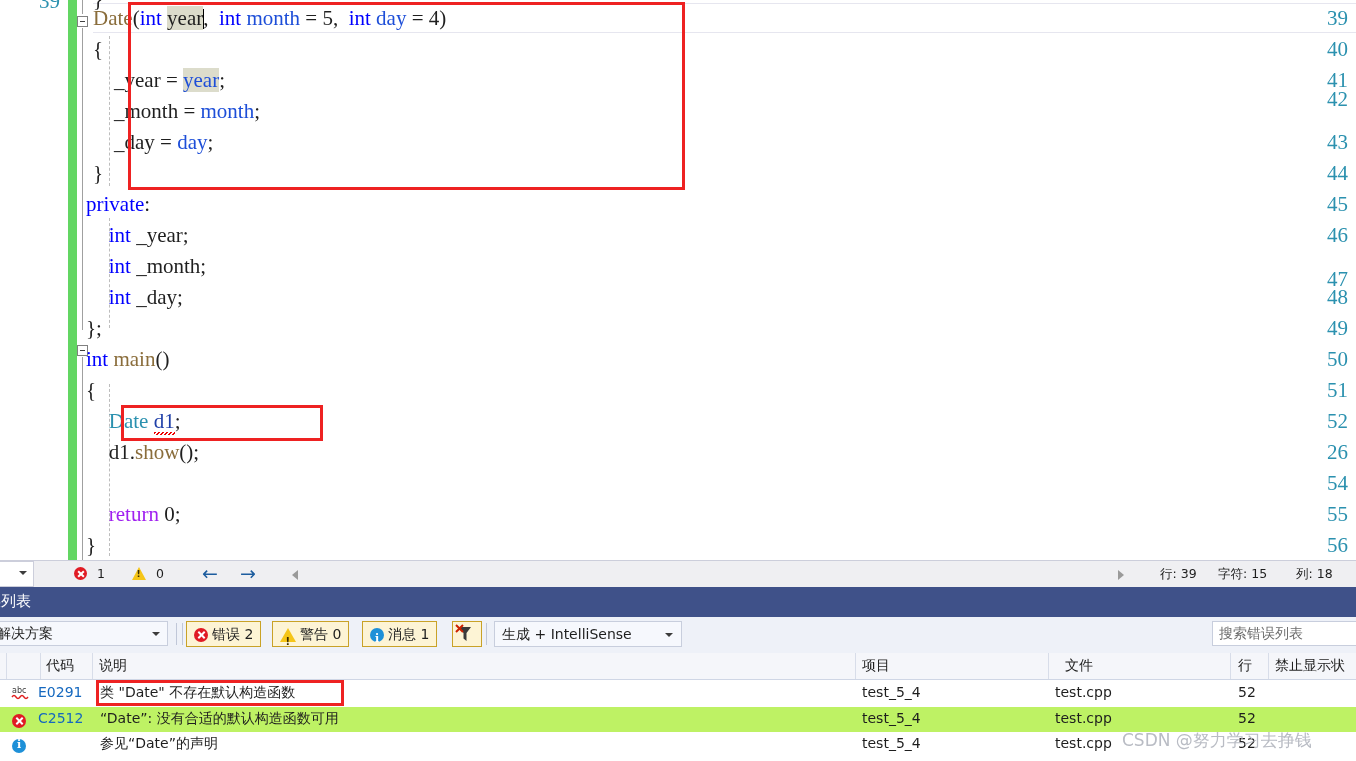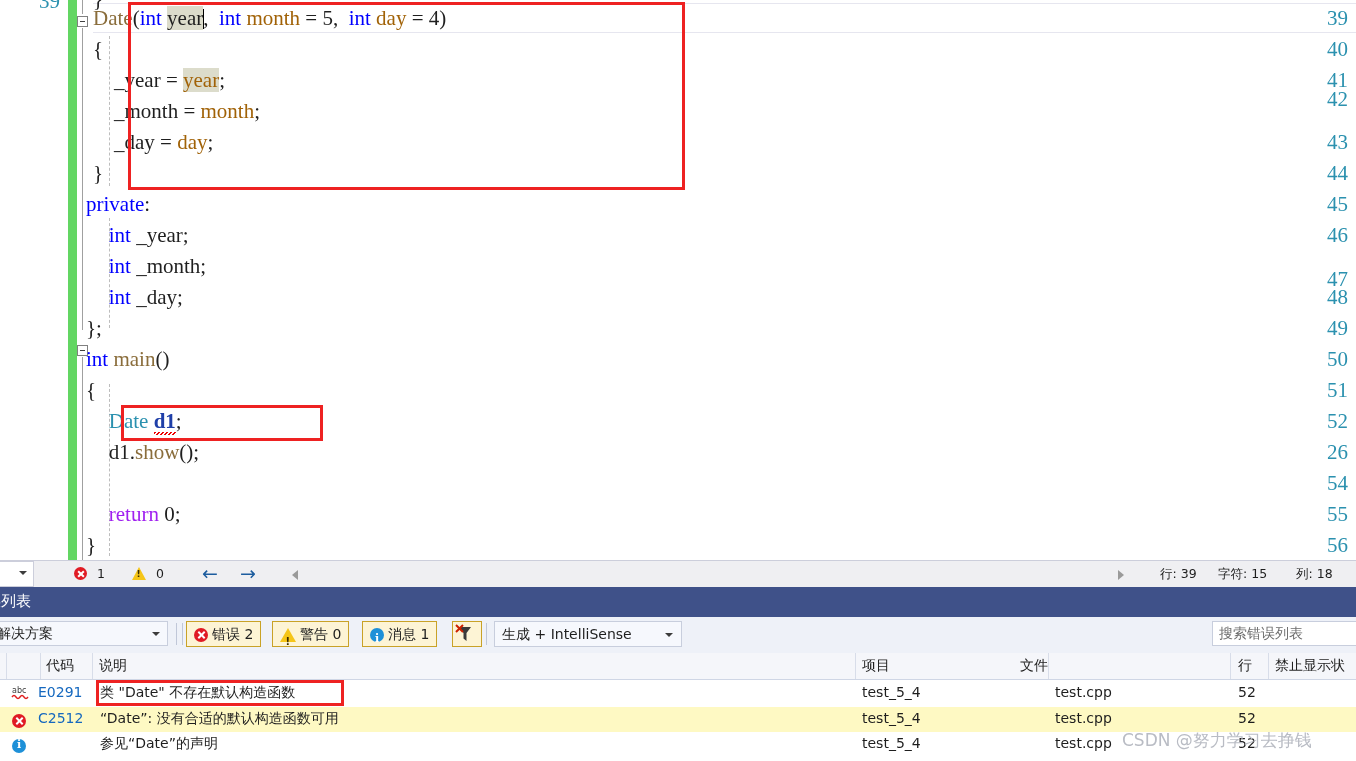--- a/index.html
+++ b/index.html
@@ -54,21 +54,21 @@
   .cline {
     position: absolute; left: 0; height: 31px; line-height: 31px;
     white-space: pre;
     font-family: "Liberation Serif", serif;
     font-size: 21px;
     color: #1f1f1f;
   }
   .kw      { color: #0000ff; }
   .type    { color: #2b91af; }
   .fn      { color: #8a6d3b; }
-  .ident   { color: #a16207; }
+  .ident   { color: #1d4ed8; }
   .var     { color: #1f1f1f; }
   .num     { color: #1f1f1f; }
   .ret     { color: #a020f0; }
   .hl      { background: #dcdccb; }
   .sq {
     border-bottom: 2px solid transparent;
     background-image: repeating-linear-gradient(135deg,#e00 0 1.5px,transparent 1.5px 3px);
     background-size: 4px 3px; background-repeat: repeat-x;
     background-position: left bottom; padding-bottom: 2px;
   }
@@ -193,21 +193,21 @@
     position: absolute; left: 0; top: 653px; width: 1356px; height: 26px;
     background: #f5f6fa; border-bottom: 1px solid #cfd6e5;
     font-family: "DejaVu Sans", sans-serif; font-size: 14px; color: #1e1e1e;
   }
   .th { position: absolute; top: 4px; white-space: nowrap; }
   .vsep { position: absolute; top: 0; width: 1px; height: 26px; background: #d8dde9; }
   .row {
     position: absolute; left: 0; width: 1356px; height: 25px;
     font-family: "DejaVu Sans", sans-serif; font-size: 14px; color: #1e1e1e;
   }
-  .row.alt { background: #fef9c3; }
+  .row.alt { background: #bef264; }
   .cell { position: absolute; top: 3px; white-space: nowrap; }
   .code-cell { color: #1568bf; }
   .abcicon { position: absolute; left: 10px; top: 3px; width: 22px; height: 18px; }
   .watermark {
     position: absolute; left: 1122px; top: 729px;
     font-family: "DejaVu Sans", sans-serif; font-size: 17px; color: #b9bcc4;
     white-space: nowrap;
   }
 </style>
 </head>
@@ -281,21 +281,21 @@
       <div class="cline" style="top:251px;"><span class="var">   </span><span class="kw">int</span><span class="var"> _month;</span></div>
 
       <div class="cline" style="top:282px;"><span class="var">   </span><span class="kw">int</span><span class="var"> _day;</span></div>
 
       <div class="cline" style="top:313px;left:-7px;"><span class="var">};</span></div>
 
       <div class="cline" style="top:344px;left:-7px;"><span class="kw">int</span> <span class="fn">main</span><span class="var">()</span></div>
 
       <div class="cline" style="top:375px;left:-7px;"><span class="var">{</span></div>
 
-      <div class="cline" style="top:406px;"><span class="var">   </span><span class="type">Date</span><span class="var"> </span><span class="sq" style="color:#1f3fa8;font-weight:bold;">d1</span><span class="var">;</span></div>
+      <div class="cline" style="top:406px;"><span class="var">   </span><span class="type">Date</span><span class="var"> </span><span class="sq" style="color:#1f3fa8;">d1</span><span class="var">;</span></div>
 
       <div class="cline" style="top:437px;"><span class="var">   d1.</span><span class="fn">show</span><span class="var">();</span></div>
 
       <div class="cline" style="top:468px;"><span class="var"> </span></div>
 
       <div class="cline" style="top:499px;"><span class="var">   </span><span class="ret">return</span><span class="var"> 0;</span></div>
 
       <div class="cline" style="top:530px;left:-7px;"><span class="var">}</span></div>
     </div>
 
@@ -369,21 +369,21 @@
 
   <div class="tbl-head">
     <div class="vsep" style="left:6px;"></div>
     <div class="vsep" style="left:40px;"></div>
     <div class="th" style="left:46px;">代码</div>
     <div class="vsep" style="left:92px;"></div>
     <div class="th" style="left:99px;">说明</div>
     <div class="vsep" style="left:855px;"></div>
     <div class="th" style="left:862px;">项目</div>
     <div class="vsep" style="left:1048px;"></div>
-    <div class="th" style="left:1020px;">文件</div>
+    <div class="th" style="left:1065px;">文件</div>
     <div class="vsep" style="left:1230px;"></div>
     <div class="th" style="left:1238px;">行</div>
     <div class="vsep" style="left:1268px;"></div>
     <div class="th" style="left:1275px;">禁止显示状</div>
   </div>
 
   <div class="row" style="top:681px;">
     <svg class="abcicon" viewBox="0 0 22 18">
       <text x="2" y="9" font-size="8" font-family="DejaVu Sans, sans-serif" fill="#3a3a3a">abc</text>
       <path d="M2 13 q2 -3 4 0 q2 3 4 0 q2 -3 4 0 q2 3 4 0" stroke="#e02020" stroke-width="1.4" fill="none"></path>

